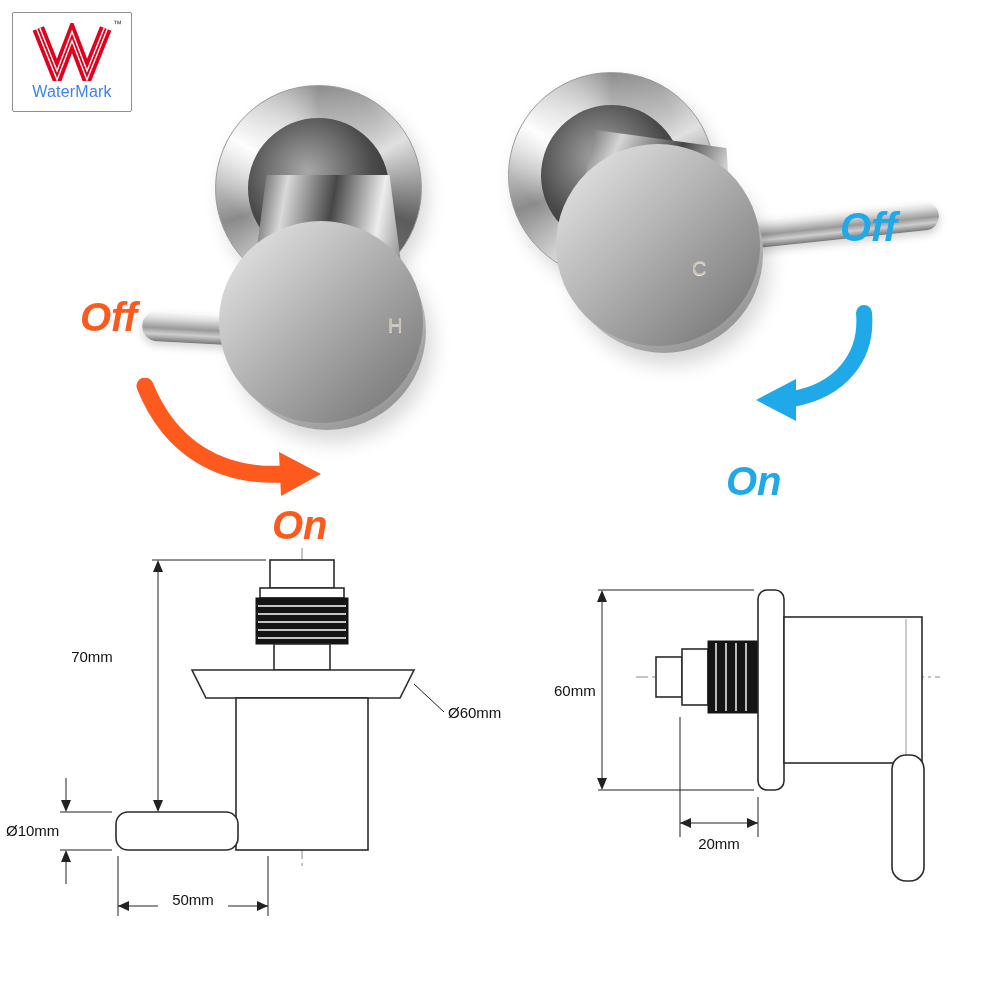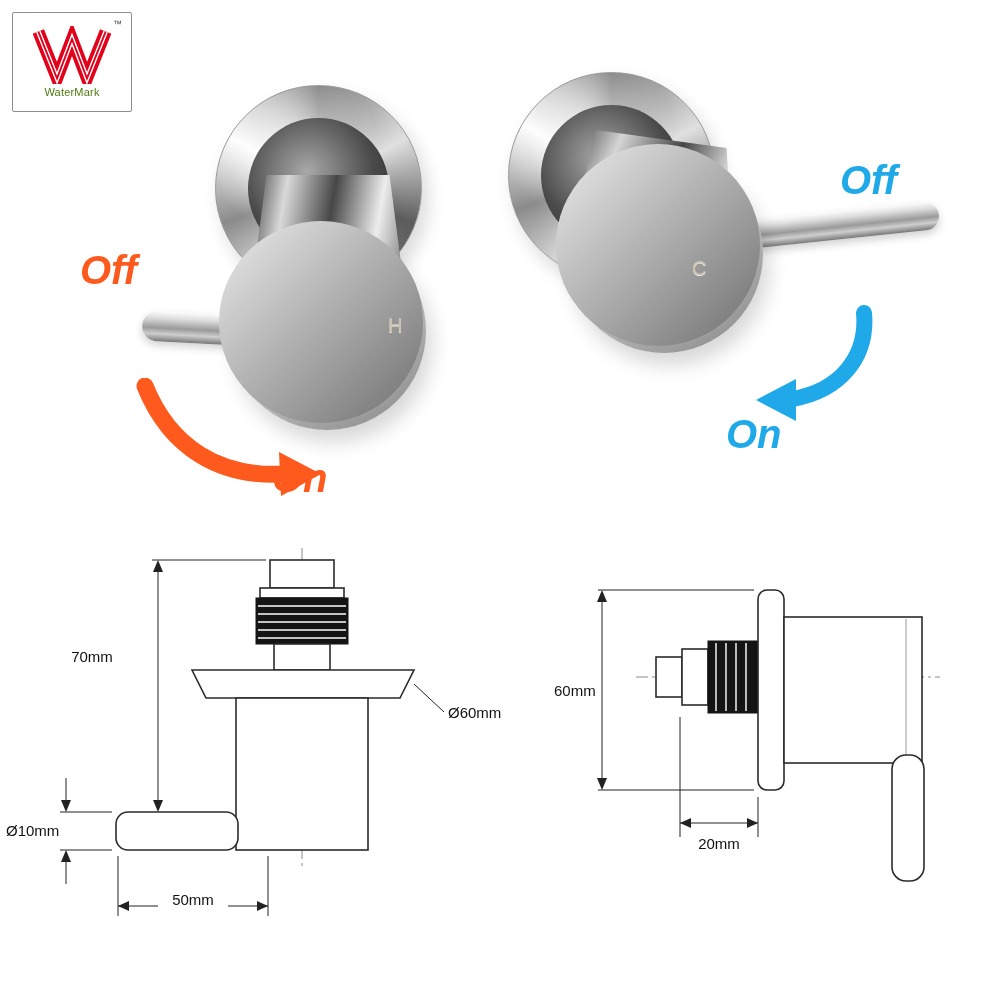--- a/index.html
+++ b/index.html
@@ -4,21 +4,21 @@
 <style>
   html,body{margin:0;padding:0;background:#fff;}
   .page{position:relative;width:1000px;height:1000px;background:#fff;overflow:hidden;
         font-family:"Liberation Sans",sans-serif;}
 
   
   .logo-box{position:absolute;left:12px;top:12px;width:118px;height:98px;background:#fff;
             border:1px solid #8f8f8f;border-radius:2px;display:flex;flex-direction:column;
             align-items:center;justify-content:center;gap:2px;z-index:10;}
   .logo-tm{position:absolute;right:9px;top:6px;font-size:9px;color:#444;}
-  .logo-text{font-size:11px;color:#4d7c0f;letter-spacing:.2px;}
+  .logo-text{font-size:16px;color:#3b82f6;letter-spacing:.2px;}
 
   
   .flange{position:absolute;border-radius:50%;z-index:1;border:1px solid #9a9a9a;
           background:
             radial-gradient(circle at 38% 30%, rgba(255,255,255,.85) 0%, rgba(255,255,255,0) 45%),
             conic-gradient(from 140deg,#6e6e6e,#f2f2f2 60deg,#8b8b8b 110deg,#fdfdfd 160deg,
                            #707070 220deg,#e0e0e0 280deg,#5c5c5c 330deg,#6e6e6e 360deg);
           box-shadow:6px 10px 18px rgba(0,0,0,.15);}
   .hot-flange{left:215px;top:85px;width:205px;height:205px;}
   .cold-flange{left:508px;top:72px;width:205px;height:205px;}
@@ -44,21 +44,21 @@
       box-shadow:inset -10px -16px 30px rgba(0,0,0,.25),inset 6px 8px 18px rgba(255,255,255,.85),
                  6px 12px 20px rgba(0,0,0,.16);}
   .knob::before{content:"";position:absolute;left:-9px;top:-11px;right:3px;bottom:7px;border-radius:50%;
       background:linear-gradient(135deg,#ececec,#6f6f6f);z-index:-1;}
   .hot-knob{left:228px;top:232px;width:198px;height:198px;}
   .cold-knob{left:565px;top:155px;width:198px;height:198px;}
   .engraving{position:absolute;font-size:20px;color:#c9c0ad;text-shadow:0 1px 0 rgba(255,255,255,.8);}
   .hot-engraving{left:160px;top:82px;}
   .cold-engraving{left:127px;top:102px;}
 
-  .state-label{position:absolute;font-style:italic;font-weight:bold;font-size:40px;z-index:6;}
+  .state-label{position:absolute;font-style:italic;font-weight:bold;font-size:40px;z-index:6;margin-top:47px;}
   .hot-color{color:#ff5a1e;}
   .cold-color{color:#1fa9e8;}
   .hot-off{left:80px;top:248px;}
   .hot-on{left:272px;top:456px;}
   .cold-off{left:840px;top:158px;}
   .cold-on{left:726px;top:412px;}
 
   .arrow-svg{position:absolute;z-index:5;}
   .hot-arrow-svg{left:135px;top:378px;}
   .cold-arrow-svg{left:752px;top:305px;}

